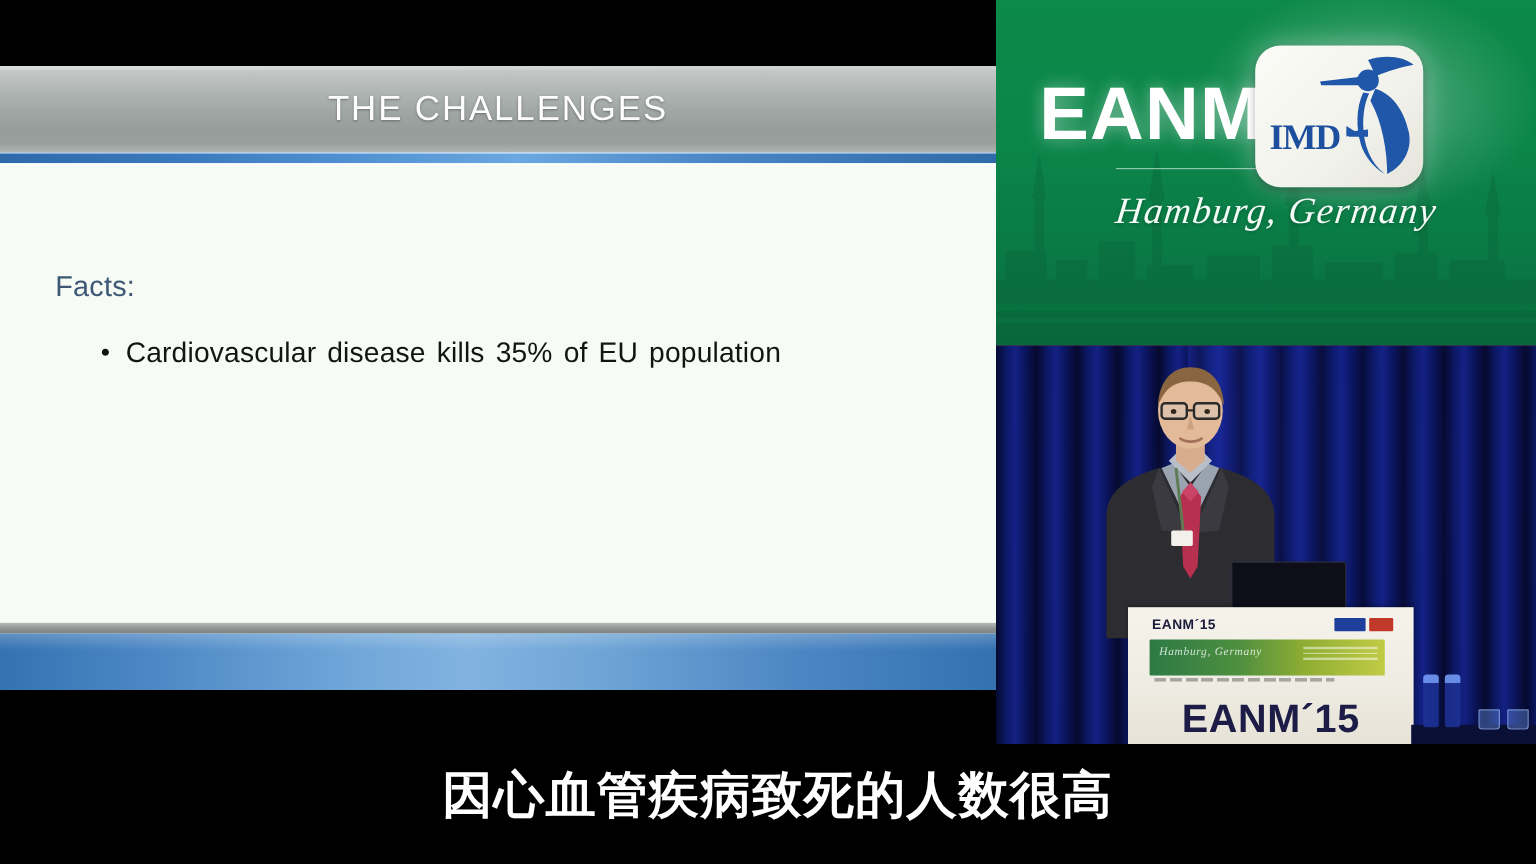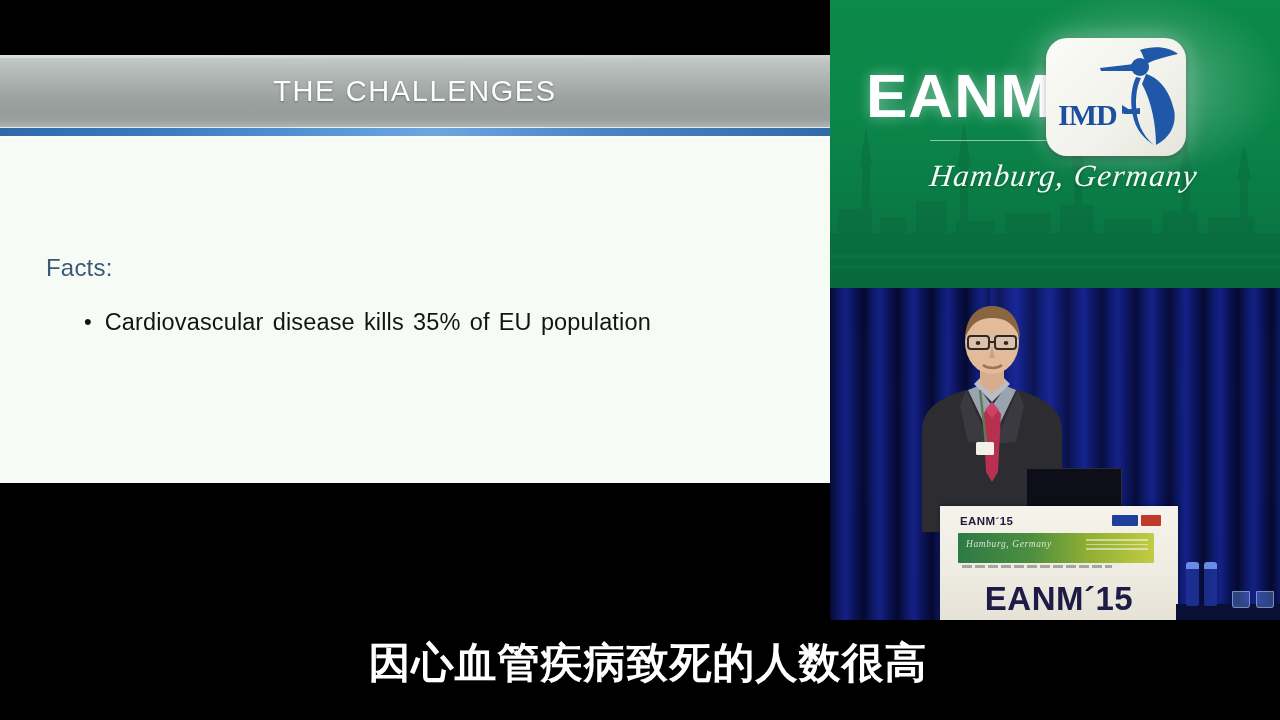--- a/index.html
+++ b/index.html
@@ -6,21 +6,21 @@
   html, body {
     width:1280px; height:720px;
     background:#000;
     overflow:hidden;
     font-family:"Liberation Sans", sans-serif;
   }
   #stage { position:relative; width:1280px; height:720px; background:#000; }
 
   
   #slide {
-    position:absolute; left:0; top:55px; width:830px; height:428px;
+    position:absolute; left:0; top:55px; width:830px; height:520px;
     background:#f7fbf5;
     overflow:hidden;
   }
   #slide-title-bar {
     position:absolute; left:0; top:0; width:830px; height:72px;
     background:linear-gradient(to bottom,
        #c9cecd 0%, #bcc1c0 14%, #adb3b1 34%, #9fa5a3 56%,
        #979d9b 74%, #9aa09e 90%, #aeb4b2 100%);
   }
   #slide-title-bar::after{
@@ -38,21 +38,21 @@
     position:absolute; left:0; top:72px; width:830px; height:9px;
     background:linear-gradient(to right,
       #2e6aaa 0%, #3a79bd 18%, #5b9ad8 42%, #6ba7e0 52%, #4a86c6 72%, #2f6aa9 100%);
     box-shadow:0 1px 0 rgba(255,255,255,.85) inset;
   }
   #slide-title-rule::after{
     content:""; position:absolute; left:0; right:0; bottom:-3px; height:3px;
     background:linear-gradient(to bottom, rgba(255,255,255,.9), rgba(255,255,255,0));
   }
 
-  #slide-body { position:absolute; left:0; top:81px; width:830px; height:383px;margin-top:28px; }
+  #slide-body { position:absolute; left:0; top:81px; width:830px; height:383px; }
 
   #facts-label {
     position:absolute; left:46px; top:90px;
     font-size:24px; color:#3d5874; letter-spacing:.2px;
   }
   #bullet-list { position:absolute; left:84px; top:143px; width:700px; }
   .bullet-row { display:flex; align-items:flex-start; gap:13px; }
   .bullet-dot {
     color:#121212; font-size:22px; line-height:30px; flex:0 0 auto;
   }

